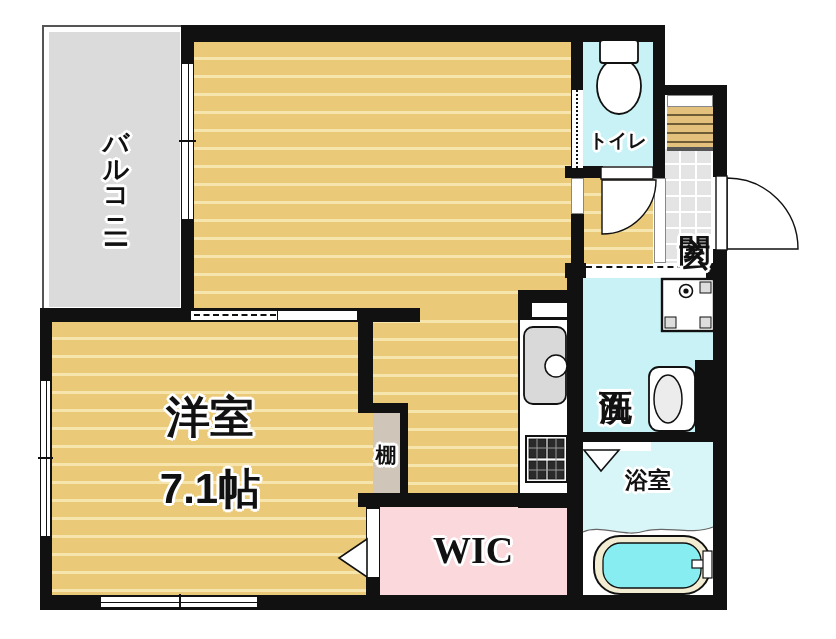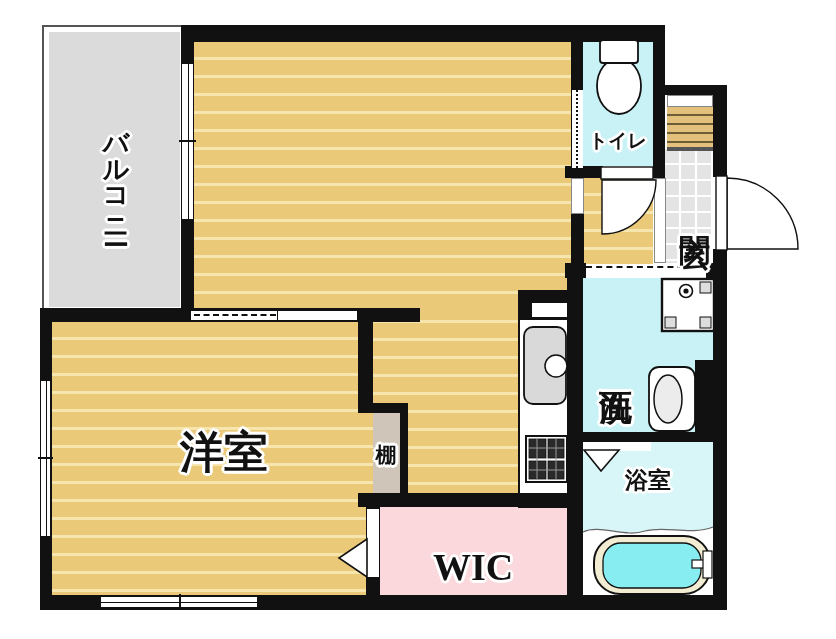--- a/index.html
+++ b/index.html
@@ -186,29 +186,30 @@
       <rect x="548" y="439" width="16" height="19" fill="#2a2a2a" stroke="#111" stroke-width="0.8"></rect>
       <rect x="529" y="461" width="17" height="18" fill="#2a2a2a" stroke="#111" stroke-width="0.8"></rect>
       <rect x="548" y="461" width="16" height="18" fill="#2a2a2a" stroke="#111" stroke-width="0.8"></rect>
       <path d="M529,448 h35 M537,439 v40 M556,439 v40 M529,470 h35" stroke="#999" stroke-width="1" fill="none"></path>
     </g>
   </svg>
 
   <div class="abs jp vtext center" style="left:88px;top:92px;width:56px;height:160px;font-size:26px;">バルコニー</div>
 
 
-  <div class="abs center" style="left:104px;top:392px;width:240px;height:120px;flex-direction:row;">
+  <div class="abs center" style="left:90px;top:392px;width:240px;height:120px;flex-direction:column;justify-content:space-between;">
     <div class="jp" style="font-size:44px;">洋室</div>
+    <div class="jp" style="font-size:42px;">7.1帖</div>
   </div>
 
   <div class="abs jp center" style="left:580px;top:126px;width:76px;height:30px;font-size:19px;">トイレ</div>
 
   <div class="abs jp vtext center" style="left:676px;top:174px;width:36px;height:76px;font-size:31px;">玄関</div>
 
   <div class="abs jp vtext center" style="left:596px;top:326px;width:38px;height:78px;font-size:33px;">洗面</div>
 
   <div class="abs jp center" style="left:600px;top:462px;width:96px;height:38px;font-size:23px;">浴室</div>
 
-  <div class="abs jp center" style="left:420px;top:528px;width:106px;height:44px;font-size:38px;font-family:'Liberation Serif','DejaVu Serif',serif;margin-top:17px;">WIC</div>
+  <div class="abs jp center" style="left:420px;top:528px;width:106px;height:44px;font-size:38px;font-family:'Liberation Serif','DejaVu Serif',serif;">WIC</div>
 
   <div class="abs jp center" style="left:371px;top:441px;width:30px;height:28px;font-size:21px;">棚</div>
 
 </div>
 
 </body></html>

